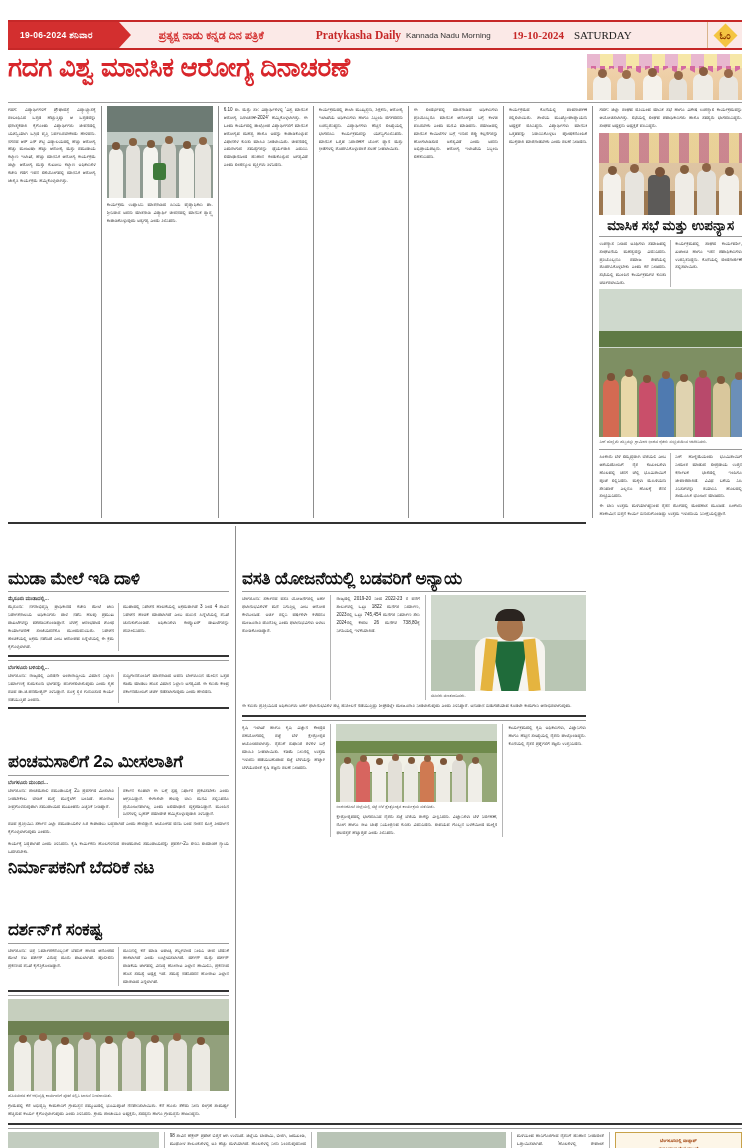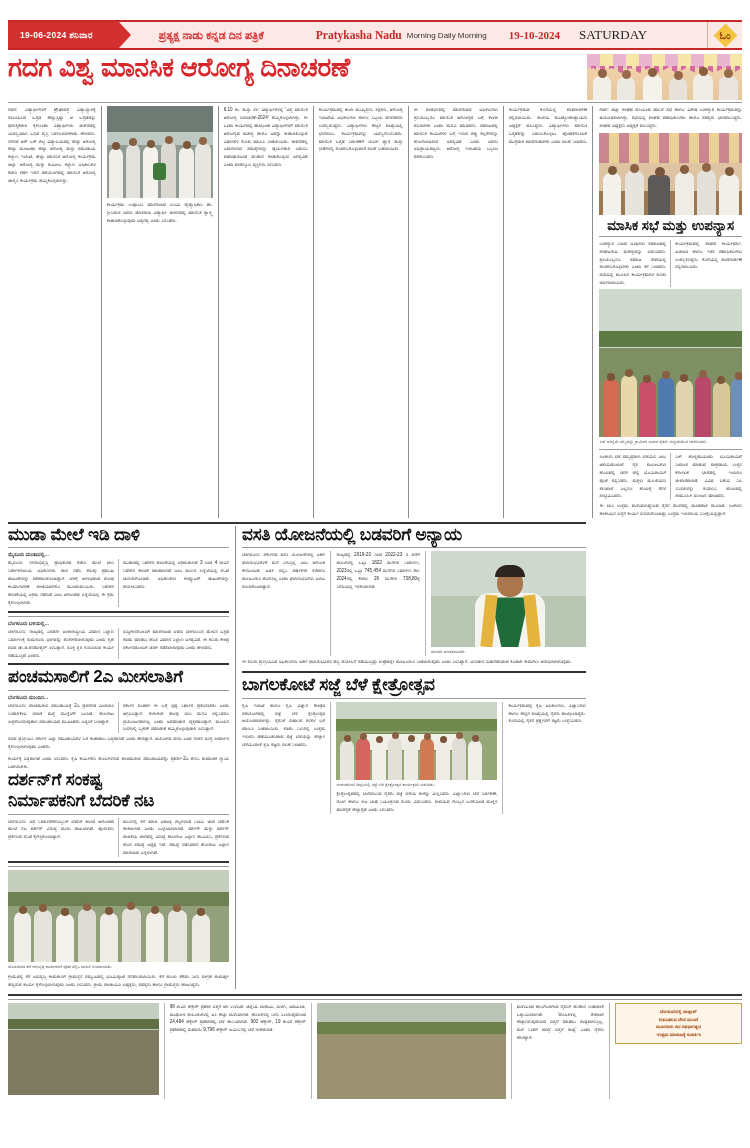--- a/index.html
+++ b/index.html
@@ -59,21 +59,21 @@
   }
   .mh-engsub{
     color:#333;font-size:8px;margin-left:5px;white-space:nowrap;
     font-family:"Liberation Sans", sans-serif;
   }
   .mh-date2{
     color:#c62828;font-size:11px;font-weight:bold;margin-left:22px;white-space:nowrap;
     font-family:"Liberation Serif", serif;
   }
   .mh-day{
-    color:#222;font-size:13px;margin-left:19px;white-space:nowrap;
+    color:#222;font-size:11px;margin-left:10px;white-space:nowrap;
     font-family:"Liberation Serif", serif;
   }
   .mh-logo{
     margin-left:auto;
     width:34px;height:26px;
     border-left:1px solid #d9b38c;
     display:flex;align-items:center;justify-content:center;
     background:#fbe9e7;
   }
   .mh-logo .dia{
@@ -96,20 +96,21 @@
     color:#d8262b;
     font-size:26px;
     font-weight:bold;
     line-height:1.05;
     letter-spacing:-0.3px;
     white-space:nowrap;
   }
   .sec-head{
     font-size:17px;font-weight:bold;color:#111;line-height:1.08;
     letter-spacing:-0.2px;
+    margin-top:44px;
   }
   .sec-head-sm{
     font-size:13.5px;font-weight:bold;color:#111;line-height:1.12;
   }
   .kicker{
     font-size:5.2px;font-weight:bold;color:#333;margin:2px 0 1px 0;
   }
 
   
   .body-txt{
@@ -154,22 +155,22 @@
   }
 </style>
 </head>
 <body>
 
 <div class="page">
 
   <div class="masthead">
     <div class="mh-datetag kn">19-06-2024 ಶನಿವಾರ</div>
     <div class="mh-kantitle kn">ಪ್ರತ್ಯಕ್ಷ ನಾಡು ಕನ್ನಡ ದಿನ ಪತ್ರಿಕೆ</div>
-    <div class="mh-engtitle">Pratykasha Nadu</div>
-    <div class="mh-engsub">Morning Daily Morning</div>
+    <div class="mh-engtitle">Pratykasha Daily</div>
+    <div class="mh-engsub">Kannada Nadu Morning</div>
     <div class="mh-date2">19-10-2024</div>
     <div class="mh-day">SATURDAY</div>
     <div class="mh-logo">
       <div class="dia">
           <span>ಓಂ</span>
         </div>
     </div>
   </div>
 
   <div class="content">
@@ -354,22 +355,22 @@
           <div style="width:50%;padding-right:4px;">
             <div class="body-txt kn">ಬೆಂಗಳೂರು: ಪಂಚಮಸಾಲಿ ಸಮುದಾಯಕ್ಕೆ 2ಎ ಪ್ರವರ್ಗದ ಮೀಸಲಾತಿ ನೀಡಬೇಕೆಂಬ ಬೇಡಿಕೆ ಮತ್ತೆ ಮುನ್ನೆಲೆಗೆ ಬಂದಿದೆ. ಹೋರಾಟ ತೀವ್ರಗೊಳಿಸುವುದಾಗಿ ಸಮುದಾಯದ ಮುಖಂಡರು ಎಚ್ಚರಿಕೆ ನೀಡಿದ್ದಾರೆ.</div>
           </div>
           <div style="width:50%;padding-left:4px;border-left:1px solid #b5b5b5;">
             <div class="body-txt kn">ಸರ್ಕಾರ ಕೂಡಲೇ ಈ ಬಗ್ಗೆ ಸ್ಪಷ್ಟ ನಿರ್ಧಾರ ಪ್ರಕಟಿಸಬೇಕು ಎಂದು ಆಗ್ರಹಿಸಿದ್ದಾರೆ. ಈಗಾಗಲೇ ಹಲವು ಬಾರಿ ಮನವಿ ಸಲ್ಲಿಸಿದರೂ ಪ್ರಯೋಜನವಾಗಿಲ್ಲ ಎಂದು ಅಸಮಾಧಾನ ವ್ಯಕ್ತಪಡಿಸಿದ್ದಾರೆ. ಮುಂದಿನ ದಿನಗಳಲ್ಲಿ ಬೃಹತ್ ಸಮಾವೇಶ ಹಮ್ಮಿಕೊಳ್ಳುವುದಾಗಿ ತಿಳಿಸಿದ್ದಾರೆ.</div>
           </div>
         </div>
         <div class="body-txt kn" style="margin-top:2px;">ಸಚಿವ ಪ್ರತಿಕ್ರಿಯಿಸಿ ಸರ್ಕಾರ ಎಲ್ಲಾ ಸಮುದಾಯಗಳ ಹಿತ ಕಾಪಾಡಲು ಬದ್ಧವಾಗಿದೆ ಎಂದು ಹೇಳಿದ್ದಾರೆ. ಆಯೋಗದ ವರದಿ ಬಂದ ನಂತರ ಸೂಕ್ತ ತೀರ್ಮಾನ ಕೈಗೊಳ್ಳಲಾಗುವುದು ಎಂದರು.</div>
 
         <div class="body-txt kn" style="margin-top:4px;">ಕಾರ್ಯಕ್ಕೆ ಸಿದ್ಧವಾಗಿದೆ ಎಂದು ತಿಳಿಸಿದರು. ಕೃಷಿ ಕಾರ್ಮಿಕರು ಹೊಲಗಳಿರುವ ಪಂಚಮಸಾಲಿ ಸಮುದಾಯವನ್ನು ಪ್ರವರ್ಗ-2ಎ ಸೇರಿಸಿ ಸಾಮಾಜಿಕ ನ್ಯಾಯ ಒದಗಿಸಬೇಕು.</div>
+        <div class="sec-head kn" style="margin-top:3px;">ನಿರ್ಮಾಪಕನಿಗೆ ಬೆದರಿಕೆ ನಟ</div>
         <div class="sec-head kn">ದರ್ಶನ್‌ಗೆ ಸಂಕಷ್ಟ</div>
-        <div class="sec-head kn" style="margin-top:3px;">ನಿರ್ಮಾಪಕನಿಗೆ ಬೆದರಿಕೆ ನಟ</div>
         <hr class="hr-thin">
         <div class="row">
           <div style="width:50%;padding-right:4px;">
             <div class="body-txt kn">ಬೆಂಗಳೂರು: ಚಿತ್ರ ನಿರ್ಮಾಪಕರೊಬ್ಬರಿಗೆ ಬೆದರಿಕೆ ಹಾಕಿದ ಆರೋಪದ ಮೇಲೆ ನಟ ದರ್ಶನ್ ವಿರುದ್ಧ ದೂರು ದಾಖಲಾಗಿದೆ. ಪೊಲೀಸರು ಪ್ರಕರಣದ ತನಿಖೆ ಕೈಗೆತ್ತಿಕೊಂಡಿದ್ದಾರೆ.</div>
           </div>
           <div style="width:50%;padding-left:4px;border-left:1px solid #b5b5b5;">
             <div class="body-txt kn">ದೂರಿನಲ್ಲಿ ಕರೆ ಮಾಡಿ ಅವಾಚ್ಯ ಶಬ್ದಗಳಿಂದ ನಿಂದಿಸಿ ಜೀವ ಬೆದರಿಕೆ ಹಾಕಲಾಗಿದೆ ಎಂದು ಉಲ್ಲೇಖಿಸಲಾಗಿದೆ. ದರ್ಶನ್ ಮತ್ತು ದರ್ಶನ್ ವಾಡಿಕೆಯ ಜಾಗದಲ್ಲಿ ವಿರುದ್ಧ ಹೋರಾಟ ಎಲ್ಲಾರ ಹಾಮಿಲಿಸಿ, ಪ್ರಕರಣದ ಹೊಸ ಸಮಸ್ಯೆ ಅಧ್ಯಕ್ಷ ಇದೆ. ಸಮಸ್ಯೆ ನಡೆಸಿದವರ ಹೋರಾಟ ಎಲ್ಲಾರ ಮಾತಾಡಿದ ಎನ್ನಲಾಗಿದೆ.</div>
           </div>
         </div>
 
@@ -423,21 +424,20 @@
               <div style="position:absolute;left:95px;bottom:0;width:12px;height:52px;background:#e5b43f;transform:rotate(-6deg);"></div>
               <div class="head" style="left:66px;bottom:50px;width:26px;height:28px;background:#a9764e;border-radius:50% 50% 46% 46%;"></div>
               <div style="position:absolute;left:64px;bottom:70px;width:30px;height:12px;background:#2b2420;border-radius:14px 14px 0 0;"></div>
             </div>
             <div class="caption kn">ಸಚಿವರು ಮಾತನಾಡಿದರು.</div>
           </div>
         </div>
         <div class="body-txt kn" style="margin-top:2px;">ಈ ಕುರಿತು ಪ್ರತಿಕ್ರಿಯಿಸಿದ ಅಧಿಕಾರಿಗಳು ಅರ್ಹ ಫಲಾನುಭವಿಗಳ ಪಟ್ಟಿ ಪರಿಶೀಲನೆ ನಡೆಯುತ್ತಿದ್ದು ಶೀಘ್ರದಲ್ಲೇ ಮಂಜೂರಾತಿ ನೀಡಲಾಗುವುದು ಎಂದು ತಿಳಿಸಿದ್ದಾರೆ. ಅನುದಾನ ಬಿಡುಗಡೆಯಾದ ಕೂಡಲೇ ಕಾಮಗಾರಿ ಆರಂಭಿಸಲಾಗುವುದು.</div>
 
         <hr class="hr-bold" style="margin:5px 0 3px 0;">
-        <div class="sec-head kn">ಬಾಗಲಕೋಟೆ ಸಜ್ಜೆ ಬೆಳೆ ಕ್ಷೇತ್ರೋತ್ಸವ</div>
         <hr class="hr-thin">
         <div class="row">
           <div style="width:86px;padding-right:5px;">
             <div class="body-txt kn">ಕೃಷಿ ಇಲಾಖೆ ಹಾಗೂ ಕೃಷಿ ವಿಜ್ಞಾನ ಕೇಂದ್ರದ ಸಹಯೋಗದಲ್ಲಿ ಸಜ್ಜೆ ಬೆಳೆ ಕ್ಷೇತ್ರೋತ್ಸವ ಆಯೋಜಿಸಲಾಗಿತ್ತು. ರೈತರಿಗೆ ಸುಧಾರಿತ ತಳಿಗಳ ಬಗ್ಗೆ ಮಾಹಿತಿ ನೀಡಲಾಯಿತು. ಕಡಿಮೆ ನೀರಿನಲ್ಲಿ ಉತ್ತಮ ಇಳುವರಿ ಪಡೆಯಬಹುದಾದ ಸಜ್ಜೆ ಬೆಳೆಯನ್ನು ಹೆಚ್ಚಾಗಿ ಬೆಳೆಯುವಂತೆ ಕೃಷಿ ತಜ್ಞರು ಸಲಹೆ ನೀಡಿದರು.</div>
           </div>
           <div style="width:166px;padding:0 5px;border-left:1px solid #b5b5b5;">
             <div class="photo" style="height:78px;">
               <div class="sky" style="height:34%;background:#ccd6c6;"></div>
               <div class="ground" style="height:66%;background:#96a878;"></div>
               <div style="position:absolute;left:0;right:0;top:22%;height:12px;background:#6f8a4c;"></div>

